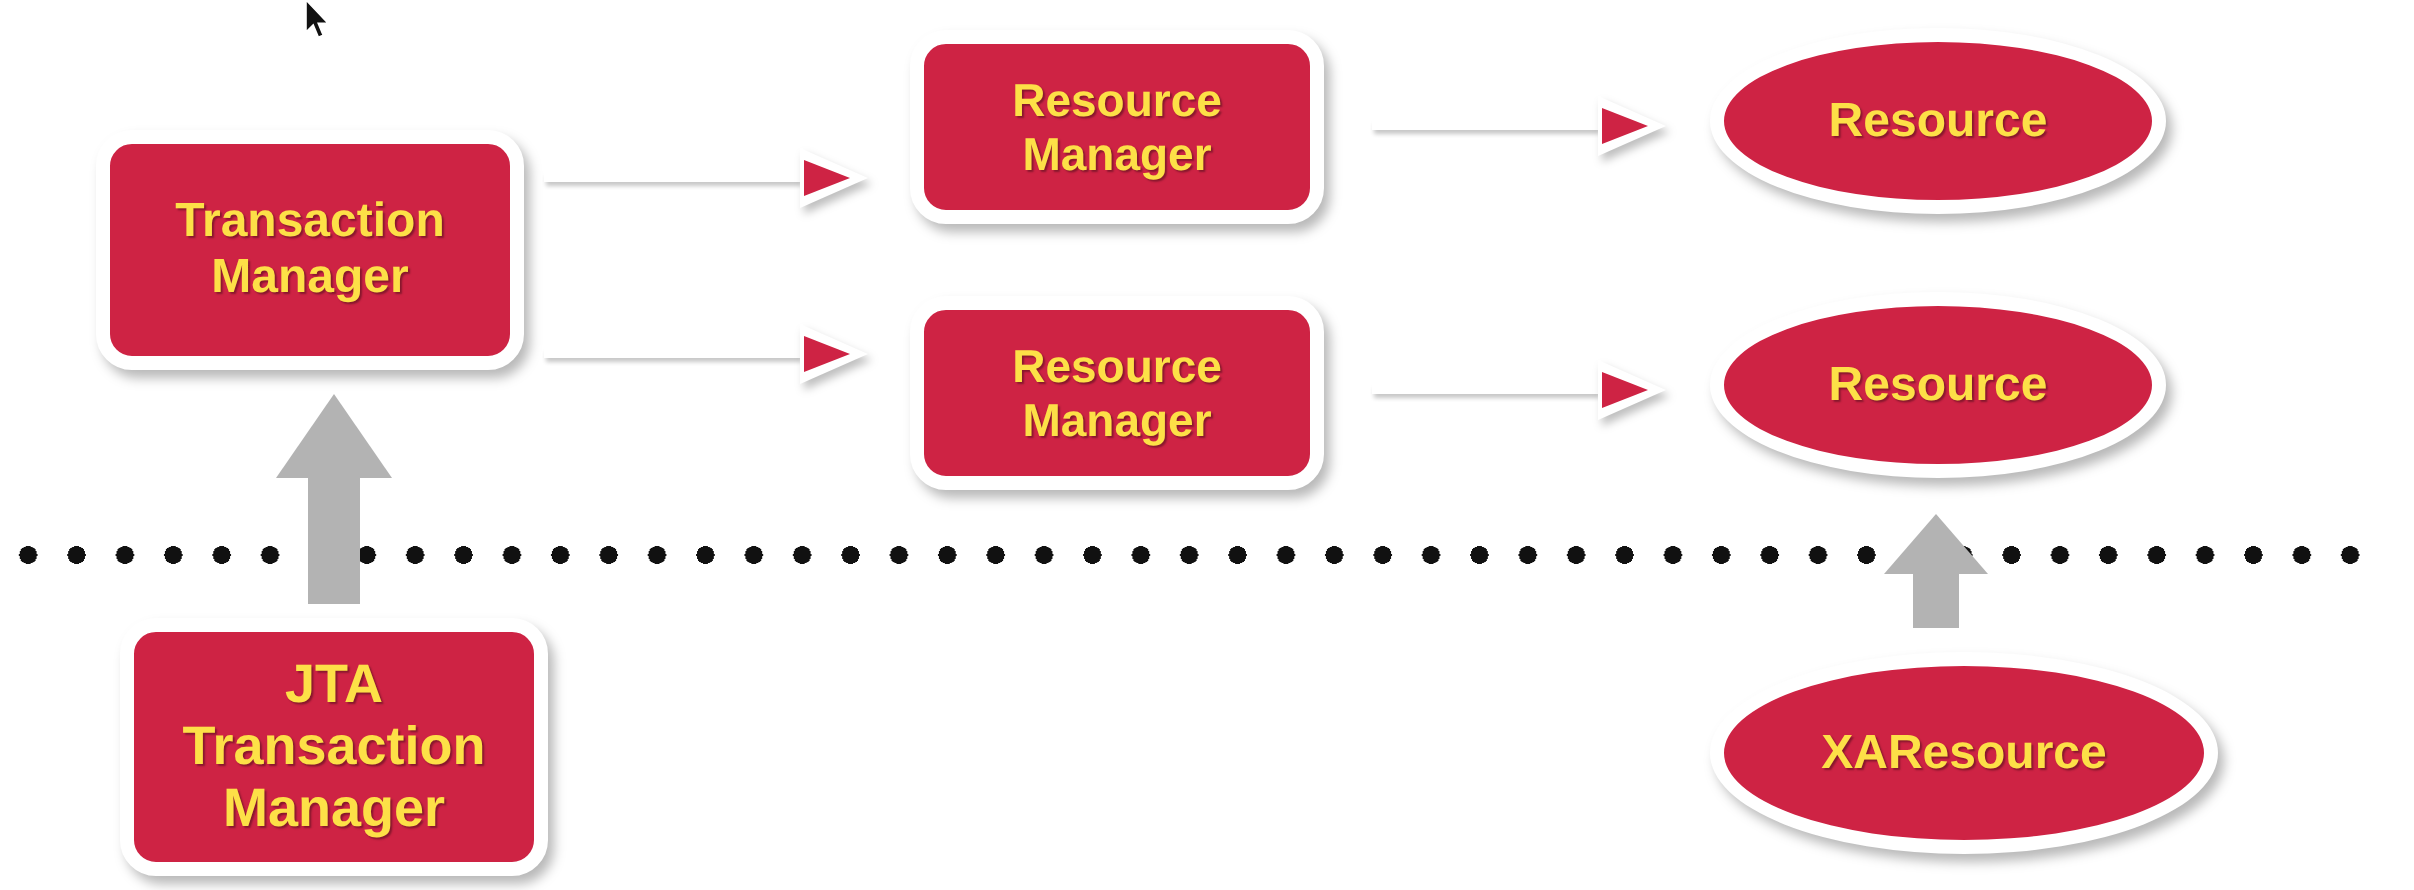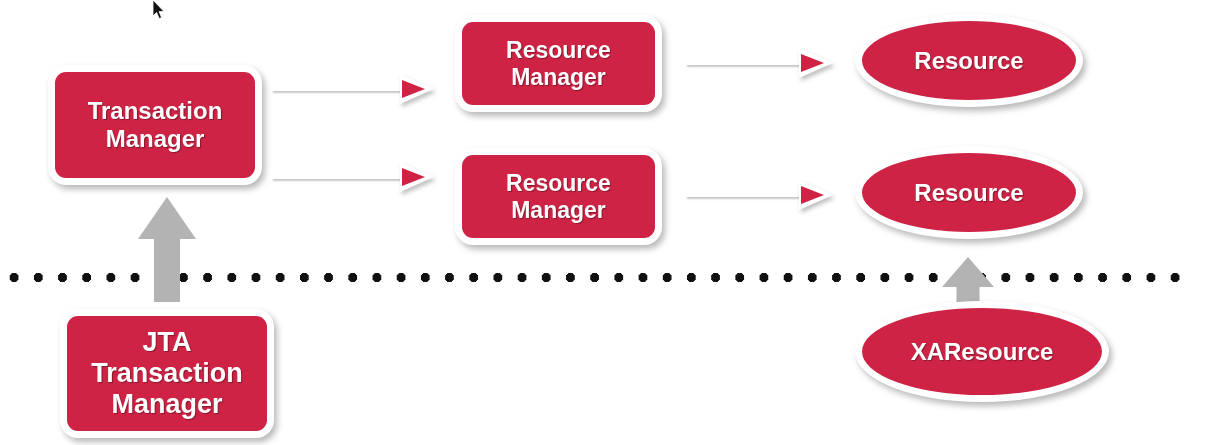--- a/index.html
+++ b/index.html
@@ -15,21 +15,21 @@
     width: 1207px;
     height: 445px;
     background: #ffffff;
     overflow: hidden;
   }
 
   
   .node {
     position: absolute;
     background: #CE2344;
-    color: #ffffff;
+    color: #fde047;
     font-weight: bold;
     display: flex;
     align-items: center;
     justify-content: center;
     text-align: center;
     line-height: 1.16;
     box-sizing: border-box;
     border: 7px solid #ffffff;
     filter: drop-shadow(3px 4px 3px rgba(0,0,0,0.28));
     text-shadow: 1px 1px 1px rgba(0,0,0,0.35);
@@ -168,19 +168,19 @@
 Manager</div>
 
   <div class="node ellipse" style="left:855px; top:14px; width:228px; height:93px; font-size:24px;">Resource</div>
 
   <div class="node ellipse" style="left:855px; top:146px; width:228px; height:93px; font-size:24px;">Resource</div>
 
   <div class="node box" style="left:60px; top:309px; width:214px; height:129px; font-size:27px;">JTA
 Transaction
 Manager</div>
 
-  <div class="node ellipse" style="left:855px; top:301px; width:254px; height:101px; font-size:24px;">XAResource</div>
+  <div class="node ellipse" style="left:855px; top:326px; width:254px; height:101px; font-size:24px;">XAResource</div>
 
   <svg id="cursor" viewBox="0 0 14 20" xmlns="http://www.w3.org/2000/svg" style="left: 152px; top: 0px;">
     <path d="M1,0 L1,16 L4.6,12.4 L7.2,18.6 L9.6,17.6 L7.1,11.6 L12,11.6 Z" fill="#111111" stroke="#ffffff" stroke-width="0.8"></path>
   </svg>
 
 </div>
 
 </body></html>

